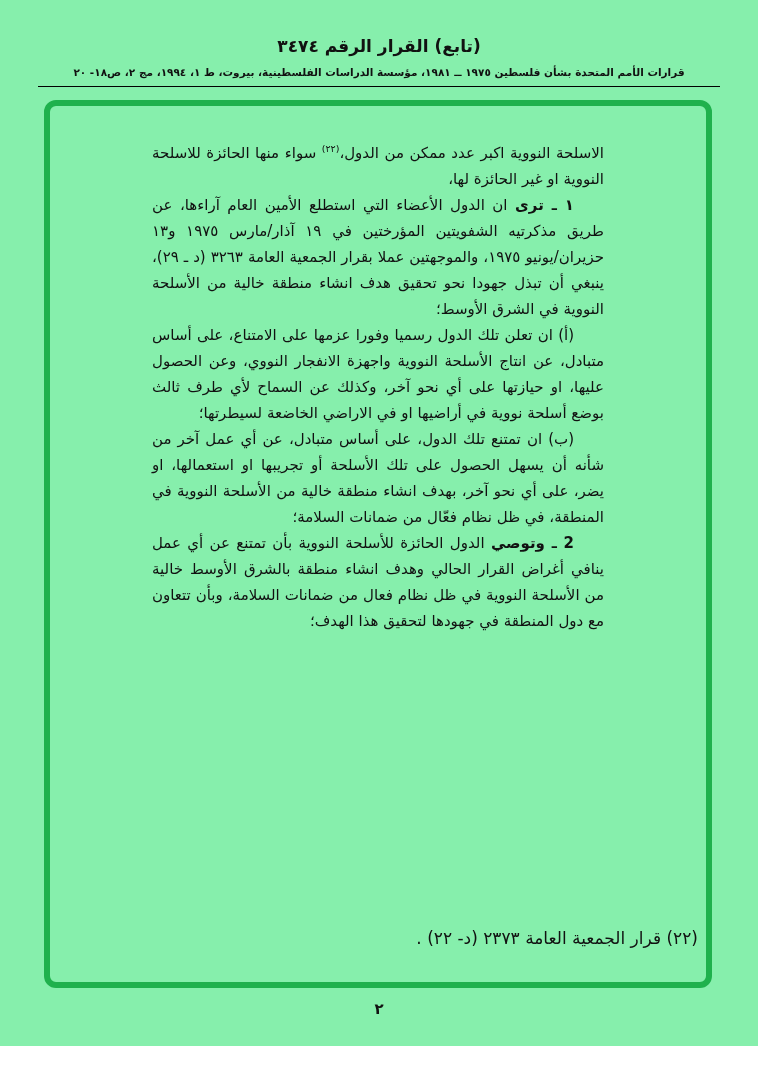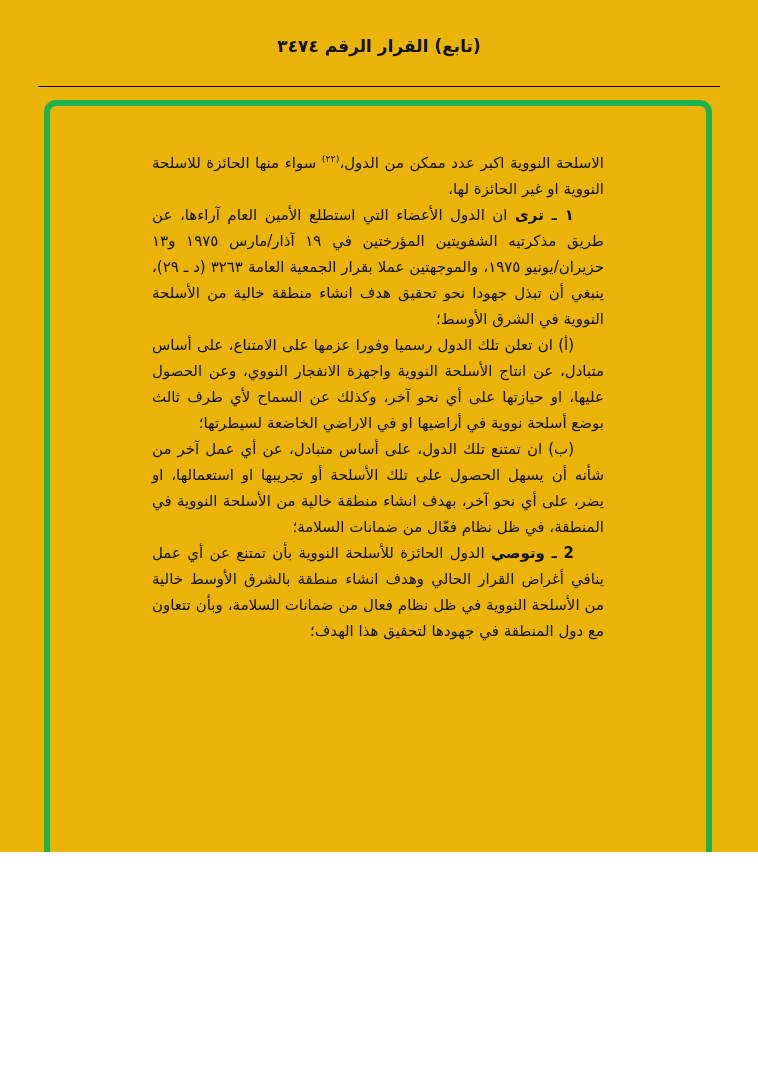--- a/index.html
+++ b/index.html
@@ -1,21 +1,21 @@
 <!DOCTYPE html>
 <html lang="ar" dir="rtl" style="--border-green: #1fb14d;"><head>
 <meta charset="utf-8">
 <style>
   :root { --border-green: #1fb14d; }
   html, body { margin: 0; padding: 0; background: #ffffff; }
   .page {
     position: relative;
     width: 758px;
-    height: 852px;
-    background: #eab308;
+    height: 1046px;
+    background: #86efac;
     font-family: "DejaVu Sans", sans-serif;
     color: #111;
     overflow: hidden;
     direction: rtl;
   }
   .header-title {
     position: absolute;
     top: 36px; left: 0; right: 0;
     text-align: center;
     font-size: 17px;
@@ -38,21 +38,21 @@
     position: absolute;
     top: 100px;
     left: 44px;
     width: 656px;
     height: 876px;
     border: 6px solid var(--border-green, #1fb14d);
     border-radius: 12px;
     box-sizing: content-box;
   }
   .text-col {
-    margin: 44px auto 0 auto;
+    margin: 34px auto 0 auto;
     width: 452px;
     font-size: 15px;
     line-height: 26px;
     text-align: justify;
     direction: rtl;
   }
   .para { margin: 0; }
   .para.indent { text-indent: 30px; }
   .para b, .para .b { font-weight: bold; }
   sup { font-size: 9.5px; line-height: 0; }
@@ -72,20 +72,21 @@
     font-weight: bold;
   }
 </style>
 </head>
 <body>
 
 <div class="page">
 
   <div class="header-title">(تابع) القرار الرقم ٣٤٧٤</div>
 
+  <div class="header-source">قرارات الأمم المتحدة بشأن فلسطين ١٩٧٥ ــ ١٩٨١، مؤسسة الدراسات الفلسطينية، بيروت، ط ١، ١٩٩٤، مج ٢، ص١٨- ٢٠</div>
 
   <div class="header-rule"></div>
 
   <div class="green-box">
 
     <div class="text-col">
         <p class="para"><span>الاسلحة النووية اكبر عدد ممكن من الدول،</span><sup>(٢٢)</sup><span> سواء منها الحائزة للاسلحة النووية او غير الحائزة لها،</span></p>
         <p class="para indent"><span class="b">١ ـ ترى</span><span> ان الدول الأعضاء التي استطلع الأمين العام آراءها، عن طريق مذكرتيه الشفويتين المؤرختين في ١٩ آذار/مارس ١٩٧٥ و١٣ حزيران/يونيو ١٩٧٥، والموجهتين عملا بقرار الجمعية العامة ٣٢٦٣ (د ـ ٢٩)، ينبغي أن تبذل جهودا نحو تحقيق هدف انشاء منطقة خالية من الأسلحة النووية في الشرق الأوسط؛</span></p>
         <p class="para indent"><span>(أ)</span><span> ان تعلن تلك الدول رسميا وفورا عزمها على الامتناع، على أساس متبادل، عن انتاج الأسلحة النووية واجهزة الانفجار النووي، وعن الحصول عليها، او حيازتها على أي نحو آخر، وكذلك عن السماح لأي طرف ثالث بوضع أسلحة نووية في أراضيها او في الاراضي الخاضعة لسيطرتها؛</span></p>
         <p class="para indent"><span>(ب)</span><span> ان تمتنع تلك الدول، على أساس متبادل، عن أي عمل آخر من شأنه أن يسهل الحصول على تلك الأسلحة أو تجريبها او استعمالها، او يضر، على أي نحو آخر، بهدف انشاء منطقة خالية من الأسلحة النووية في المنطقة، في ظل نظام فعّال من ضمانات السلامة؛</span></p>

